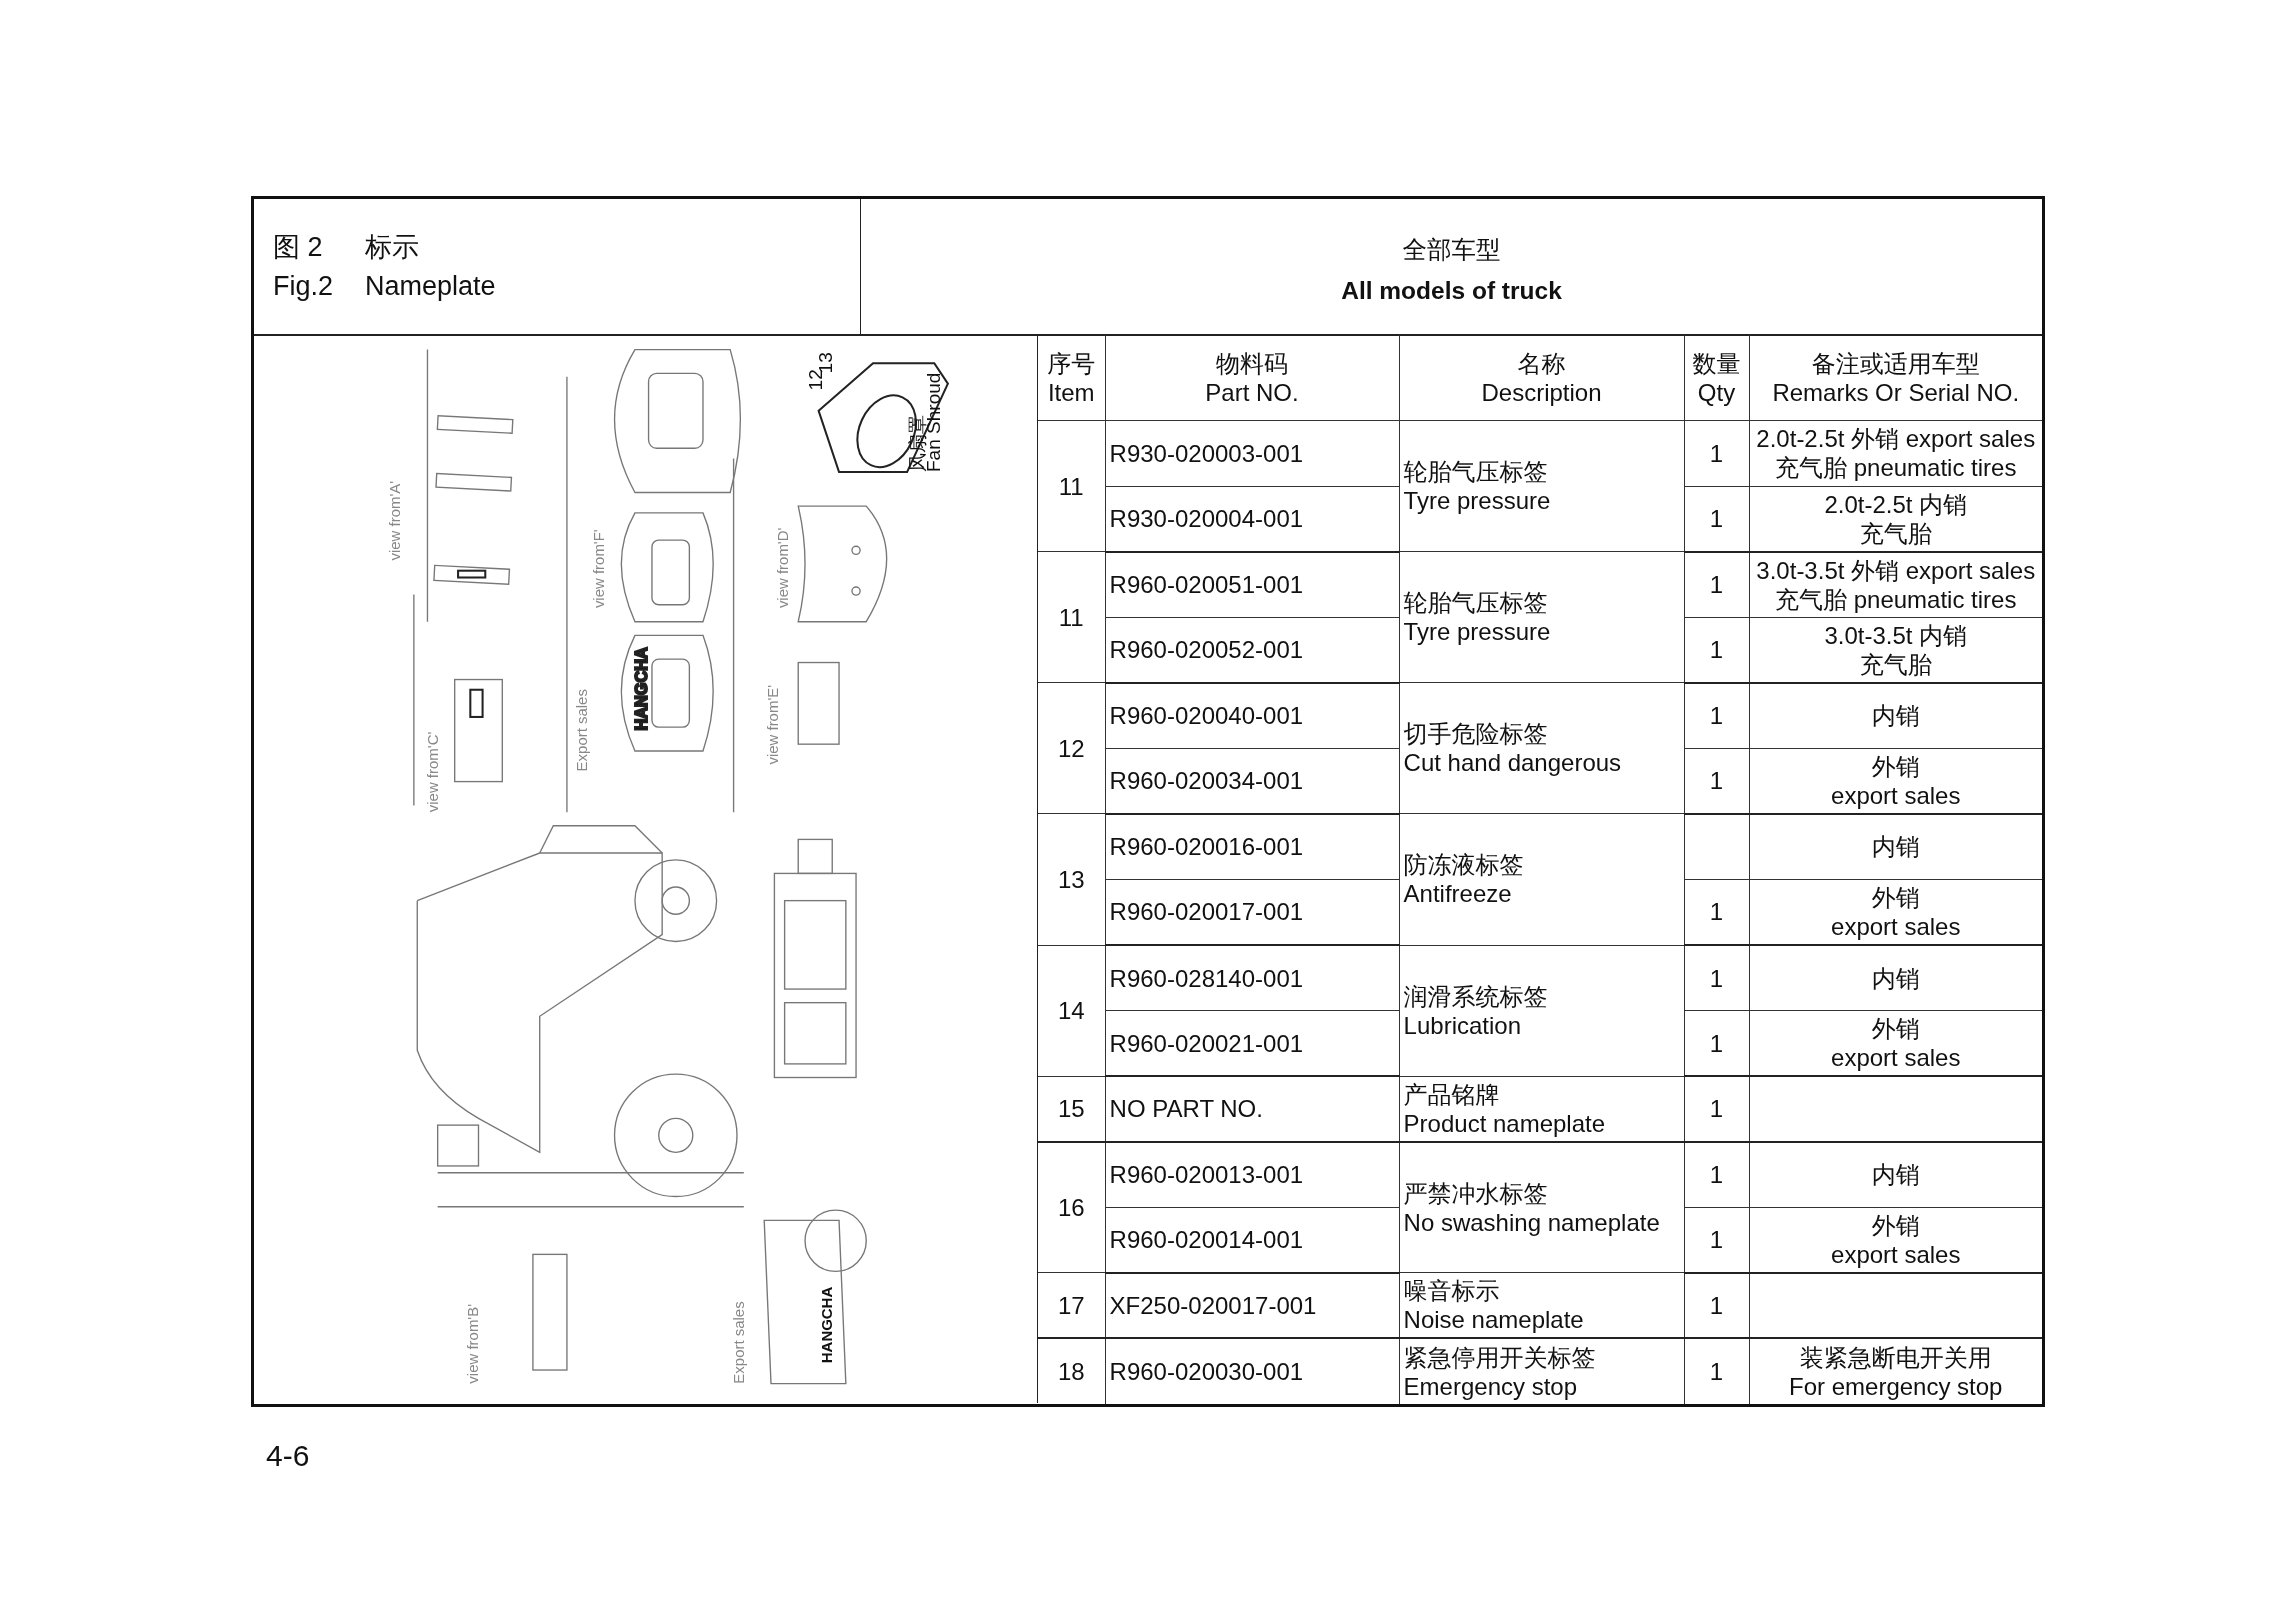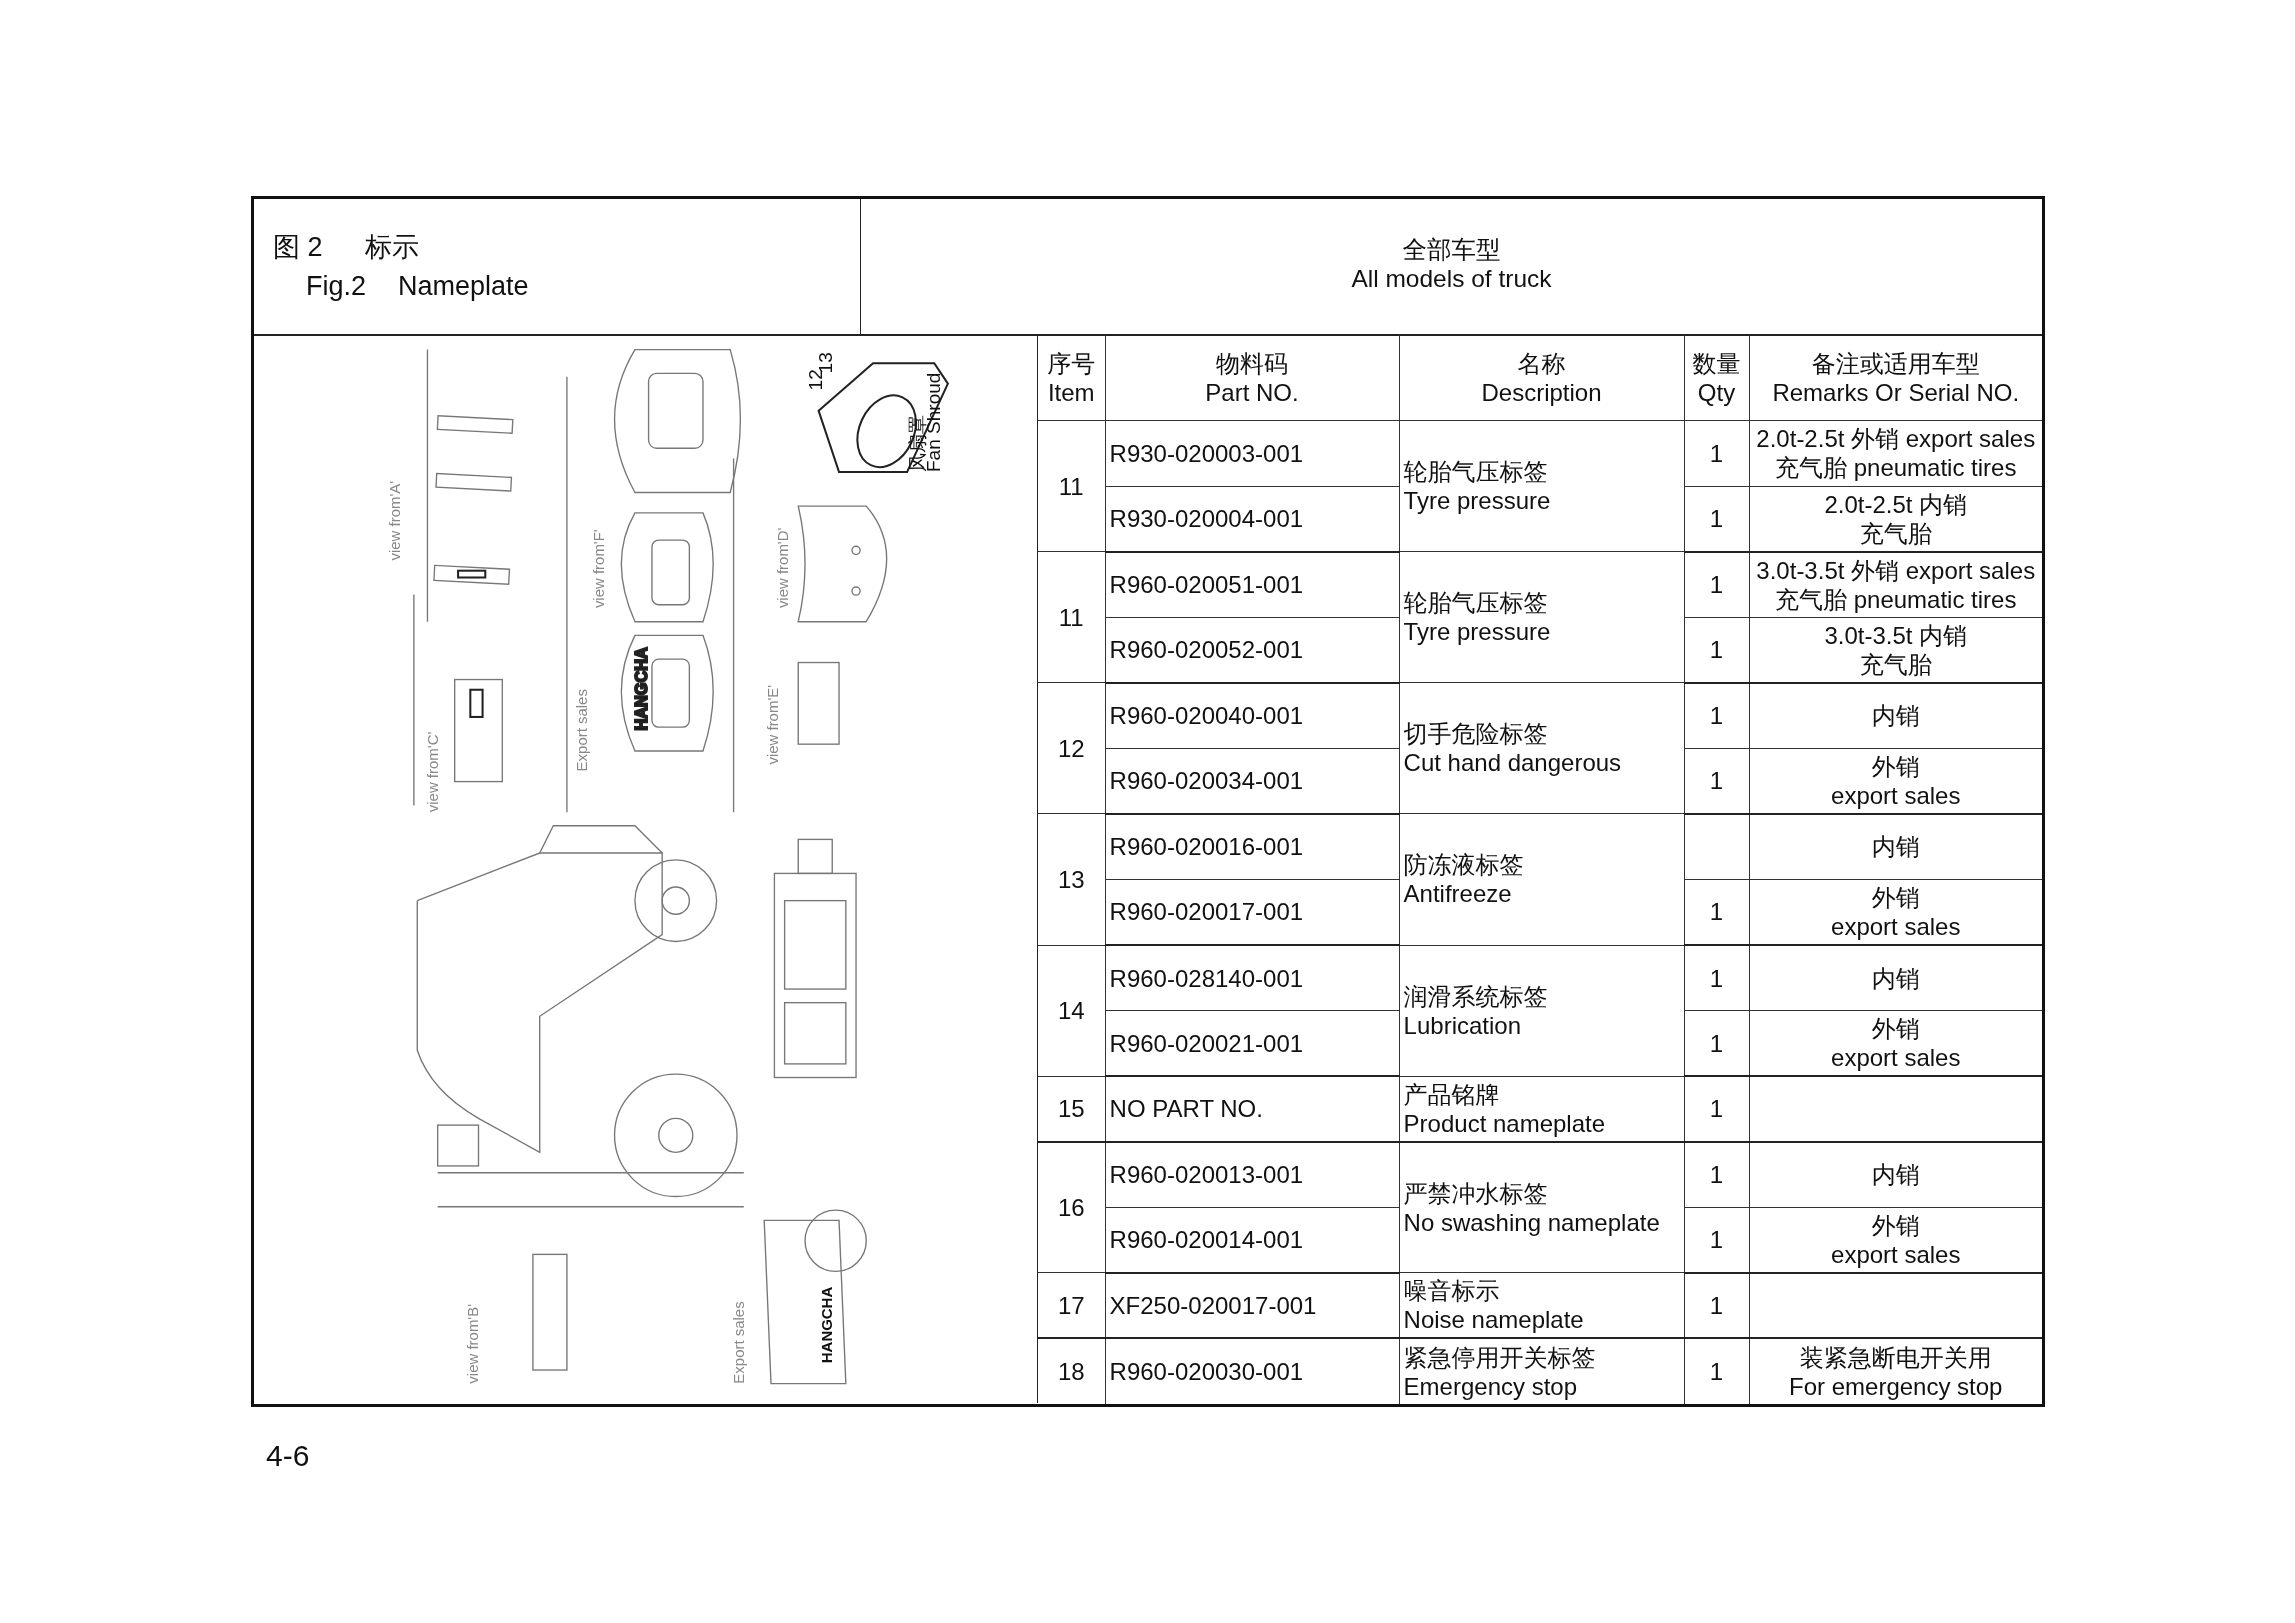--- a/index.html
+++ b/index.html
@@ -7,24 +7,24 @@
          font-family:"Liberation Sans", "DejaVu Sans", sans-serif; color:#111; }
   .frame { position:absolute; left:251px; top:196px; width:1794px; height:1211px;
            border:3.4px solid #111; box-sizing:border-box; }
   .hdr-left { position:absolute; left:0; top:0; width:607px; height:136px;
               border-right:1.4px solid #222; box-sizing:border-box;padding-left:12px; }
   .hdr-right { position:absolute; left:607px; top:0; right:0; height:164px; }
   .hdr-bottom { position:absolute; left:0; right:0; top:135px; border-top:2px solid #222; }
   .fig-line { position:absolute; left:19px; font-size:27px; line-height:30px; }
   .fig-line .num { display:inline-block; width:92px; }
   .fig-cn { top:33px; }
-  .fig-en { top:72px;margin-left:33px; }
+  .fig-en { top:72px; }
   .models { position:absolute; left:0; right:0; text-align:center; font-size:24.5px; }
   .models-cn { top:34px; }
-  .models-en { top:66px; }
+  .models-en { top:78px;font-weight:bold; }
 
   .drawing { position:absolute; left:0; top:136px; width:784px; height:1068px;
              border-right:1.4px solid #222; box-sizing:border-box; }
   .drawing svg { width:100%; height:100%; }
 
   .table { position:absolute; left:784px; top:136px; right:0; bottom:0; }
   table.parts { border-collapse:collapse; width:100%; height:100%; table-layout:fixed; }
   table.parts td, table.parts th { border:1.4px solid #333; padding:0 4.1px; font-weight:normal;
         font-size:24px; line-height:29px; vertical-align:middle; overflow:hidden; }
   table.parts th { font-size:24px; text-align:center; height:85px;margin-top:37px; }

